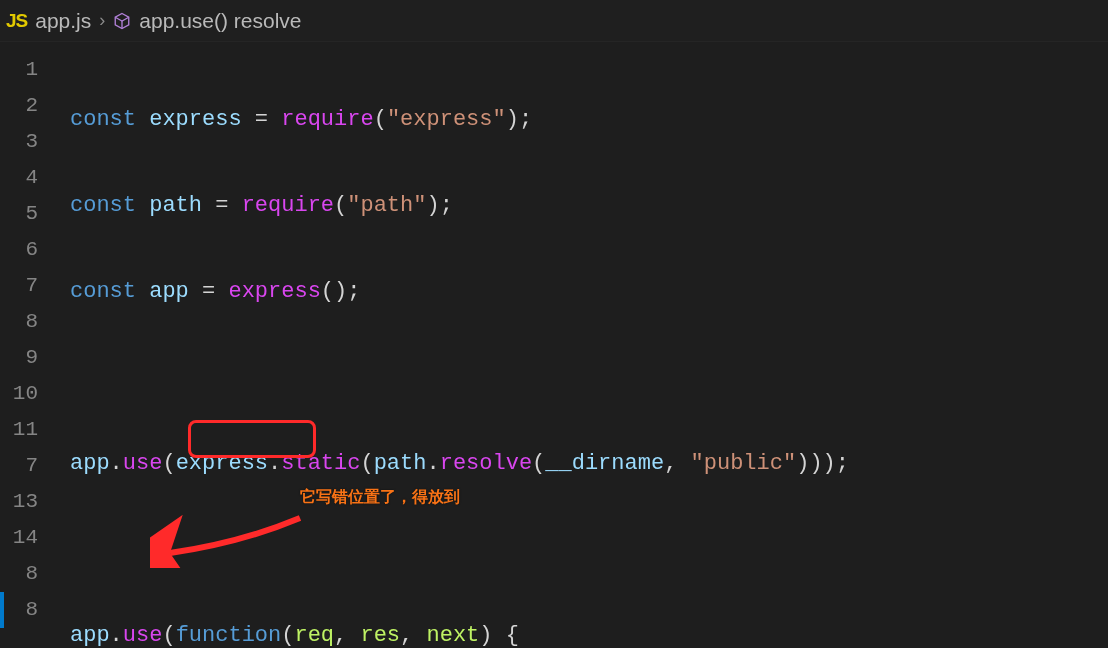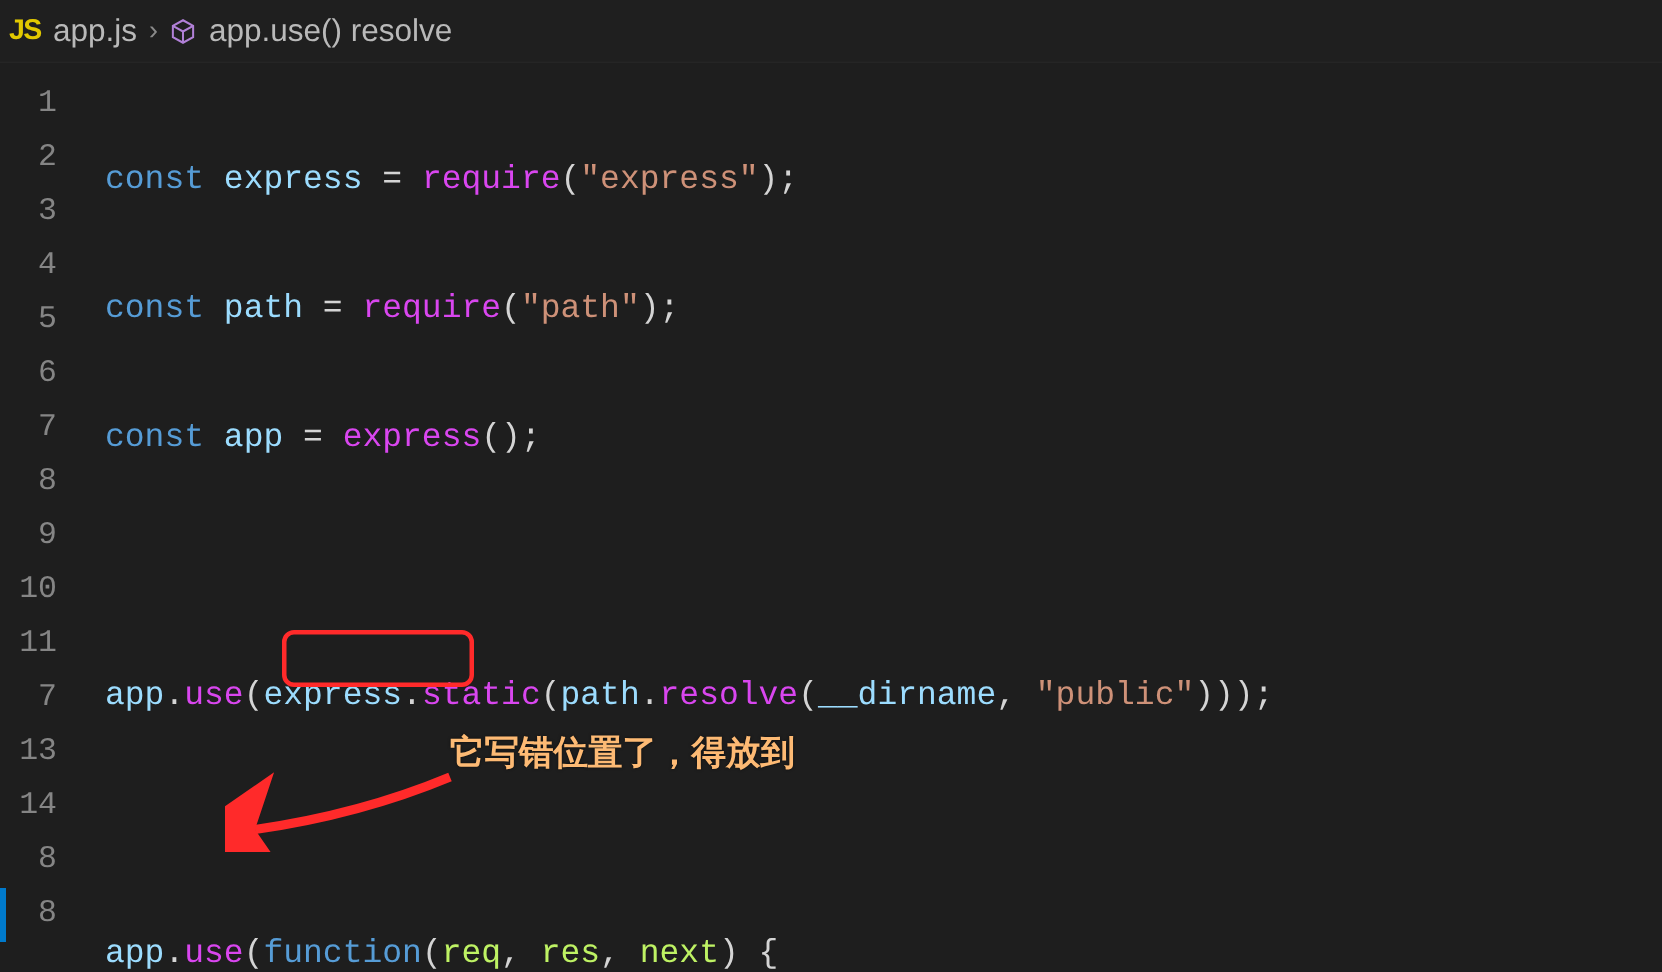--- a/index.html
+++ b/index.html
@@ -84,24 +84,24 @@
   }
   
   .anno-box {
     position: absolute;
     border: 3px solid #ff2a2a;
     border-radius: 8px;
     pointer-events: none;
   }
   .anno-text {
     position: absolute;
-    color: #fdba74;
+    color: #f97316;
     font-family: "PingFang SC","Microsoft YaHei",sans-serif;
     font-weight: 700;
-    font-size: 23px;
+    font-size: 16px;
     line-height: 1.35;
     pointer-events: none;
     text-shadow: 0 0 2px rgba(0,0,0,.6);
   }
   .anno-arrow {
     position: absolute;
     pointer-events: none;
   }
 </style>
 </head>

